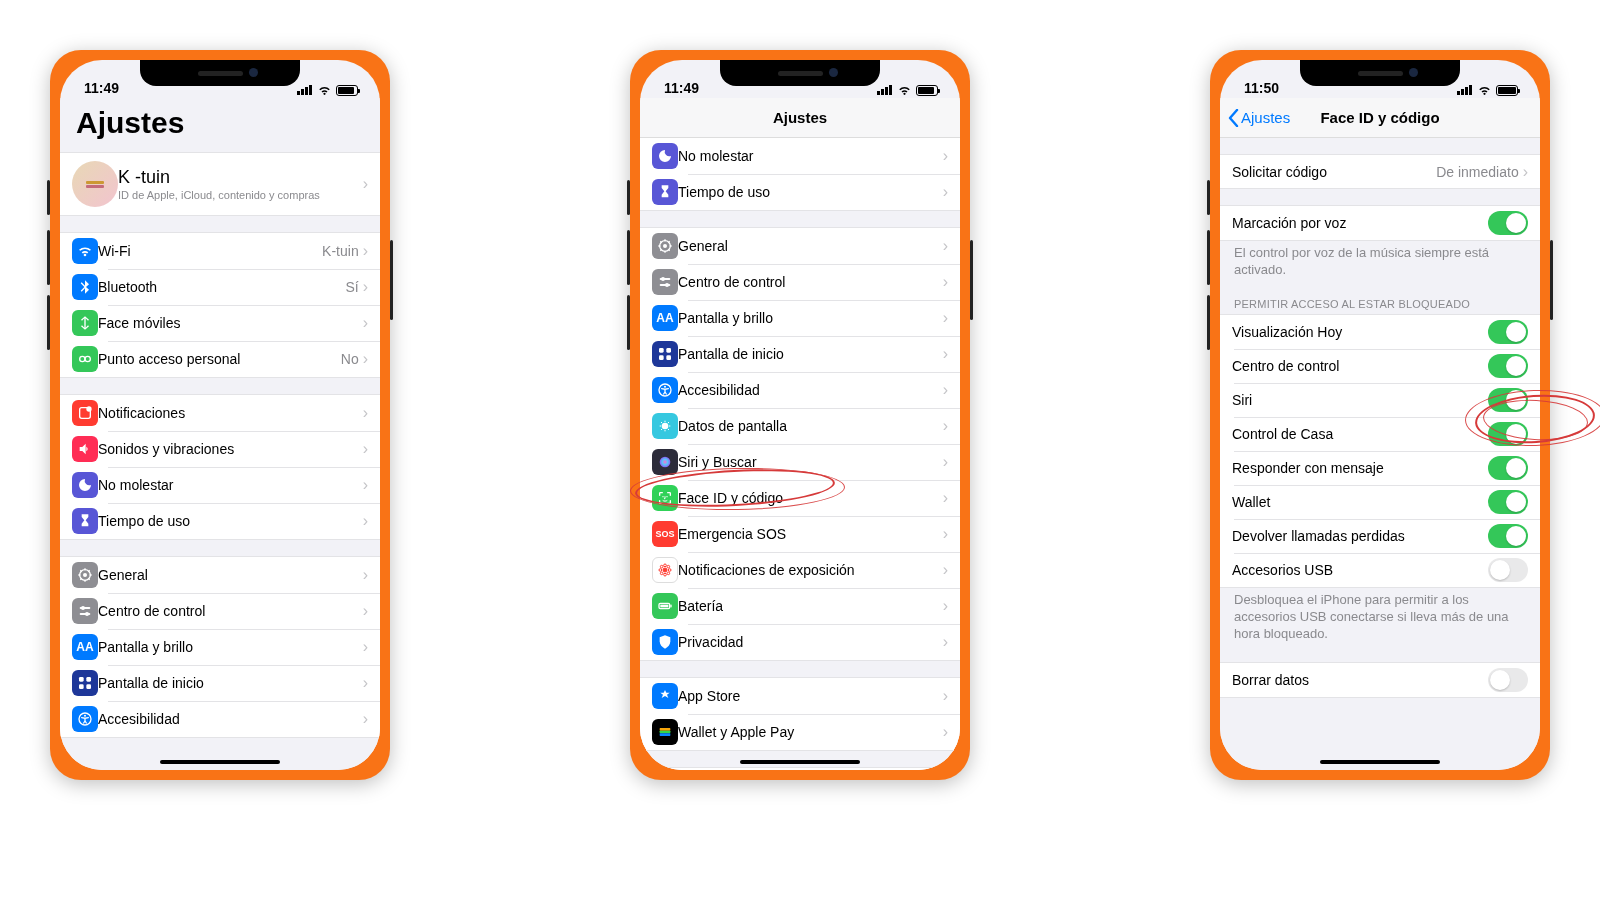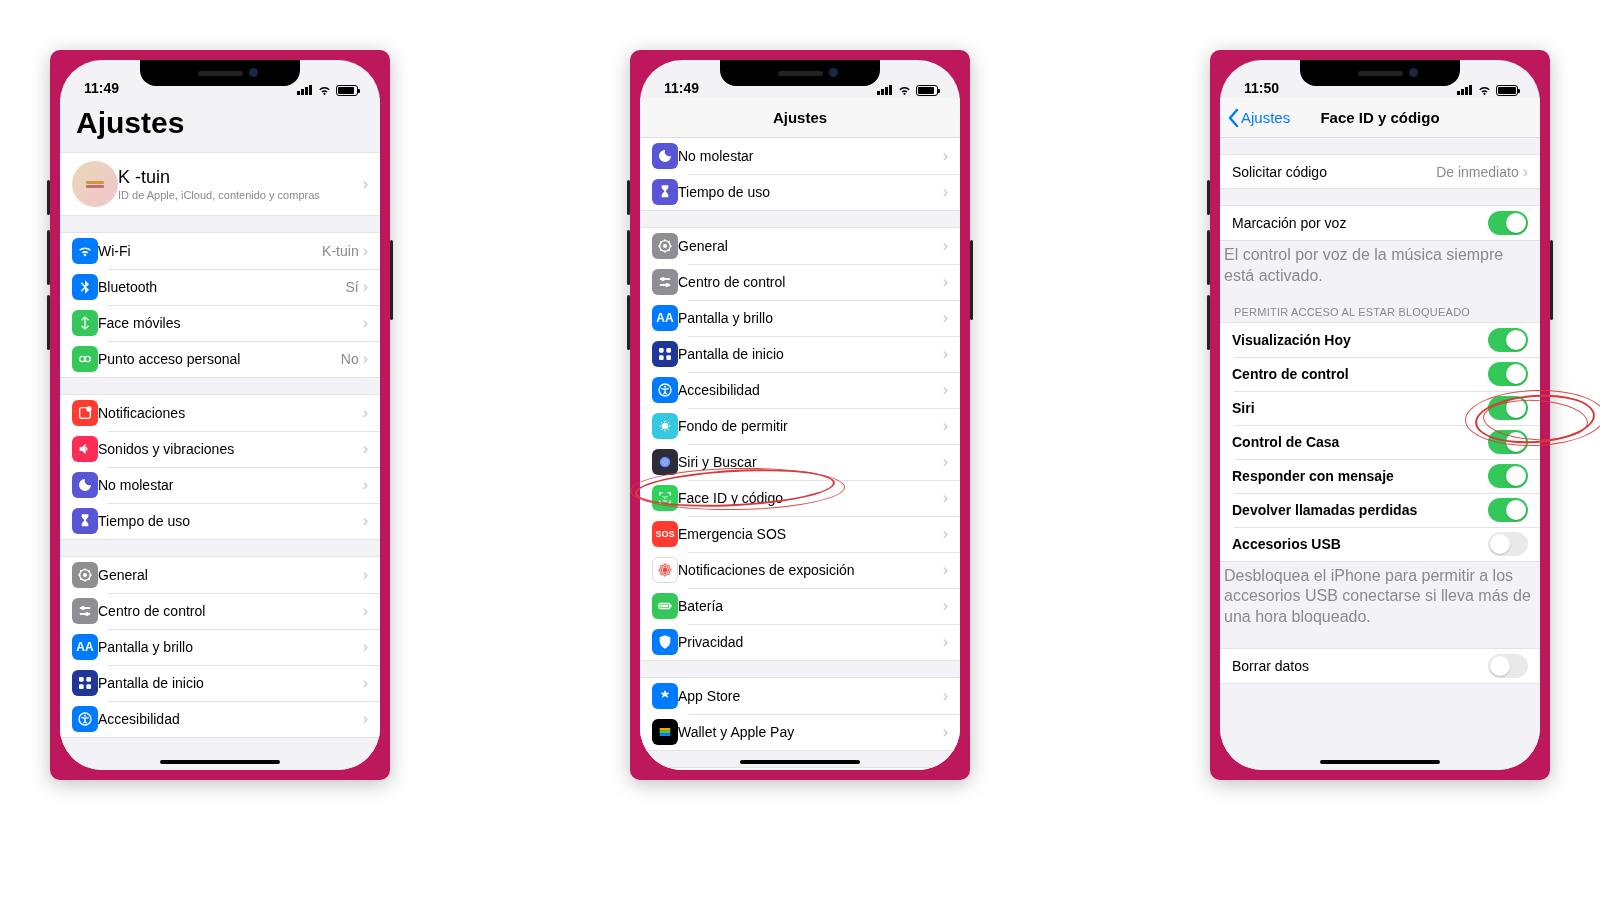--- a/index.html
+++ b/index.html
@@ -9,22 +9,22 @@
     background: #fff;
     font-family: -apple-system, "Helvetica Neue", Helvetica, Arial, sans-serif;
     display: flex;
     justify-content: space-between;
     align-items: flex-start;
     padding: 50px 50px;
   }
   .phone {
     width: 340px;
     height: 730px;
-    background: #be185d;
-    border-radius: 10px;
+    background: #f97316;
+    border-radius: 31px;
     padding: 10px;
     position: relative;
     box-shadow: 0 4px 20px rgba(0,0,0,.25);
   }
   .vol-btn { position: absolute; left: -3px; width: 3px; background:#222; border-radius:2px; }
   .vol-btn.v1 { top:130px; height:35px; }
   .vol-btn.v2 { top:180px; height:55px; }
   .vol-btn.v3 { top:245px; height:55px; }
   .pwr-btn { position: absolute; right:-3px; top:190px; width:3px; height:80px; background:#222; border-radius:2px; }
   .screen {
@@ -122,21 +122,21 @@
   .toggle {
     width: 40px; height: 24px; border-radius: 12px; background:#e9e9ea; position:relative; flex-shrink:0;
   }
   .toggle::after {
     content:""; position:absolute; width:20px; height:20px; background:#fff; border-radius:50%;
     top:2px; left:2px; box-shadow:0 1px 2px rgba(0,0,0,.2);
   }
   .toggle.on { background:#34c759; }
   .toggle.on::after { left:18px; }
   .section-header { font-size:11px; color:#8a8a8e; padding:5px 14px 4px; text-transform:uppercase; letter-spacing:.02em; margin-top:10px; }
-  .section-footer { font-size:16px; color:#8a8a8e; padding:4px 4px; line-height:1.3; }
+  .section-footer { font-size:13px; color:#8a8a8e; padding:4px 14px; line-height:1.3; }
   .home-ind { position:absolute; bottom:6px; left:50%; transform:translateX(-50%); width:120px; height:4px; background:#000; border-radius:3px; z-index:60; }
   .scribble {
     position:absolute;
     border:2px solid #d63a3a;
     border-radius:50%;
     pointer-events:none;
     z-index:200;
   }
   .scribble.s2 { border-width:1.5px; opacity:.9; }
   
@@ -425,21 +425,21 @@
             <span class="label">Accesibilidad</span>
             <span class="chev">›</span>
           </div>
           <div class="row">
             <div class="icon" style="background: rgb(54, 200, 224);">
               <svg class="isvg" viewBox="0 0 24 24">
                 <circle cx="12" cy="12" r="5" fill="#fff"></circle>
                 <path stroke="#fff" stroke-width="1.5" d="M12 4v2M12 18v2M4 12h2M18 12h2M6 6l1.5 1.5M16.5 16.5L18 18M18 6l-1.5 1.5M6 18l1.5-1.5"></path>
               </svg>
             </div>
-            <span class="label">Fondo de permitir</span>
+            <span class="label">Datos de pantalla</span>
             <span class="chev">›</span>
           </div>
           <div class="row">
             <div class="icon" style="background: rgb(44, 44, 58);">
               <svg class="isvg" viewBox="0 0 24 24">
                 <circle cx="12" cy="12" r="8" fill="url(#sirig)"></circle>
                 <defs>
                   <radialGradient id="sirig">
                     <stop offset="0" stop-color="#ff6ad5"></stop>
                     <stop offset=".5" stop-color="#5ac8fa"></stop>
@@ -584,39 +584,43 @@
           </div>
         </div>
       <div class="group" id="p3g1">
           <div class="row noicon">
             <span class="label">Marcación por voz</span>
             <div class="toggle on"></div>
           </div>
         </div>
       <div class="section-footer">El control por voz de la música siempre está activado.</div>
       <div class="section-header">PERMITIR ACCESO AL ESTAR BLOQUEADO</div>
-      <div class="group" style="margin-top:0;font-weight:bold;" id="p3g2">
+      <div class="group" style="margin-top:0;" id="p3g2">
           <div class="row noicon">
             <span class="label">Visualización Hoy</span>
             <div class="toggle on"></div>
           </div>
           <div class="row noicon">
             <span class="label">Centro de control</span>
             <div class="toggle on"></div>
           </div>
           <div class="row noicon">
             <span class="label">Siri</span>
             <div class="toggle on"></div>
           </div>
           <div class="row noicon">
             <span class="label">Control de Casa</span>
             <div class="toggle on"></div>
           </div>
           <div class="row noicon">
             <span class="label">Responder con mensaje</span>
+            <div class="toggle on"></div>
+          </div>
+          <div class="row noicon">
+            <span class="label">Wallet</span>
             <div class="toggle on"></div>
           </div>
           <div class="row noicon">
             <span class="label">Devolver llamadas perdidas</span>
             <div class="toggle on"></div>
           </div>
           <div class="row noicon">
             <span class="label">Accesorios USB</span>
             <div class="toggle"></div>
           </div>

